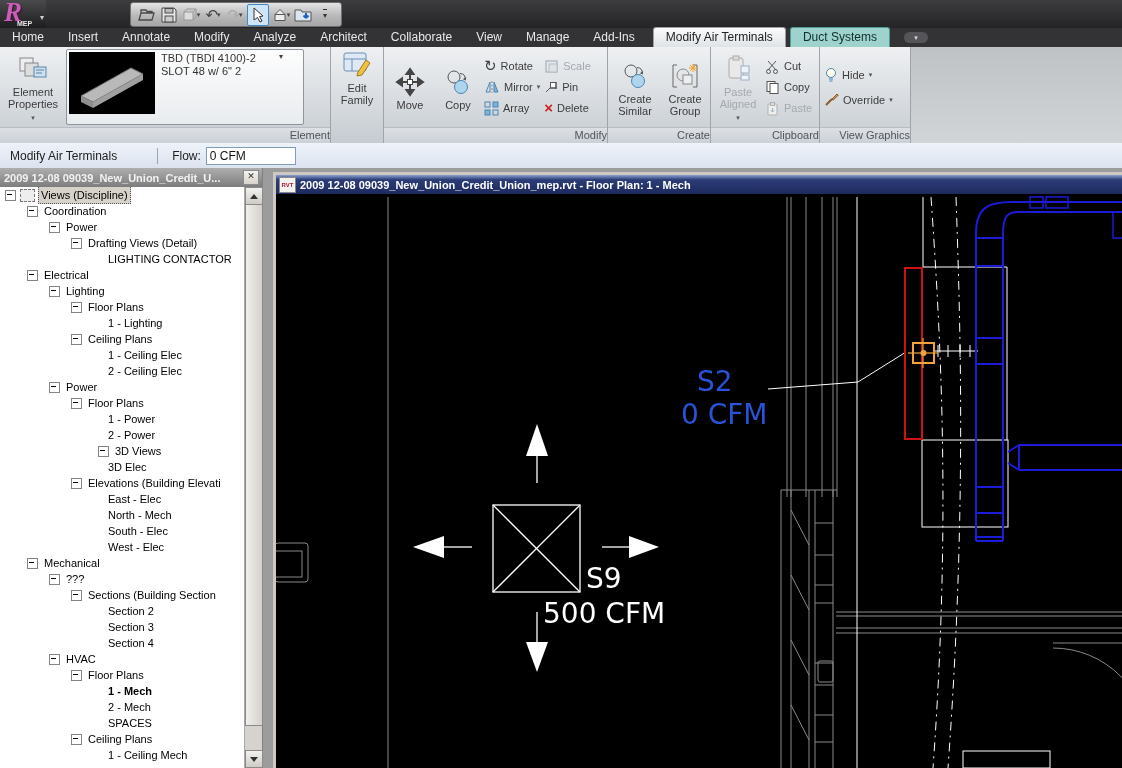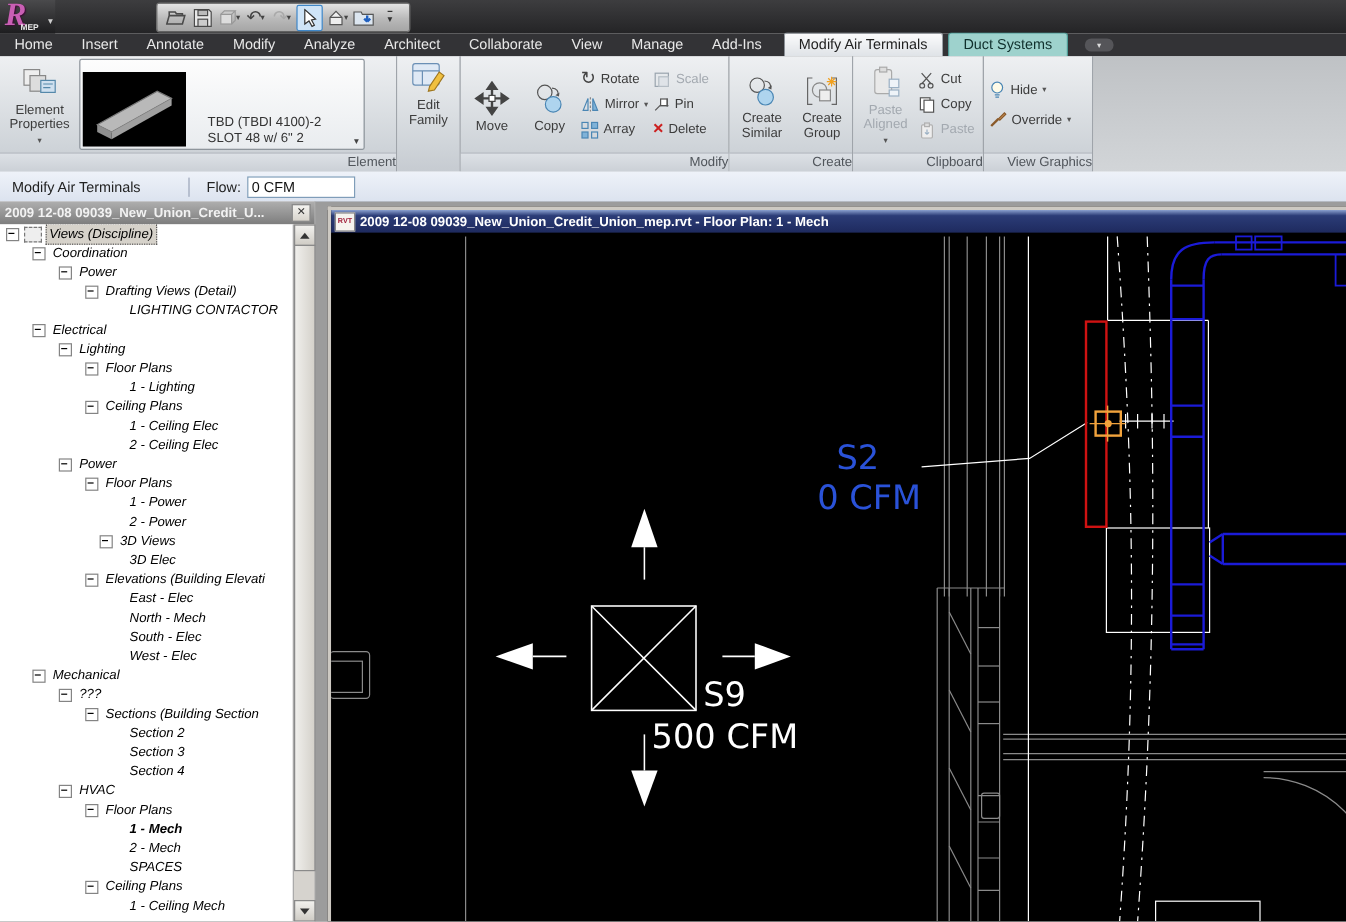--- a/index.html
+++ b/index.html
@@ -43,21 +43,21 @@
   .pcap{height:15px;line-height:15px;text-align:right;font-size:11px;color:#50555b;
         background:linear-gradient(#dde1e6,#cbd0d6);border-top:1px solid #b8bdc3;}
   .bigbtn{width:58px;display:flex;flex-direction:column;align-items:center;justify-content:flex-start;
           font-size:11px;color:#3c3c3c;text-align:center;line-height:12px;gap:2px;padding-top:3px;}
   .bigbtn.disabled{color:#a3a9b0;}
   .smallcol{display:flex;flex-direction:column;justify-content:center;gap:4px;}
   .smallbtn{display:flex;align-items:center;gap:4px;font-size:11px;color:#3c3c3c;height:17px;white-space:nowrap;}
   .smallbtn.disabled{color:#a3a9b0;}
   .ddarrow{font-size:7px;color:#555;}
   .typesel{width:232px;height:70px;background:linear-gradient(#fdfdfd,#e9ecef);border:1px solid #8e959c;
-           border-radius:2px;display:flex;align-items:flex-end;gap:18px;padding:2px;}
+           border-radius:2px;display:flex;align-items:flex-start;gap:6px;padding:2px;}
   .typesel .thumb{width:86px;height:62px;background:#000;flex:none;}
   .typesel .tlabel{font-size:11px;color:#333;line-height:13px;width:112px;}
   .typesel .tdd{font-size:8px;color:#444;margin-right:2px;}
   .xred{font-weight:bold;color:#cc2020;font-size:15px;line-height:12px;}
   .rotg{font-size:15px;color:#444;line-height:12px;}
   .ribbon-rest{flex:1;background:linear-gradient(#bfc2c5,#d2d5d8);}
 
   
   .optionsbar{position:absolute;left:0;top:143px;width:1122px;height:25px;
               background:linear-gradient(#eef2f9,#dce3ef);border-bottom:1px solid #93a0ba;
@@ -79,21 +79,21 @@
                overflow:hidden;}
   .bclose{width:14px;height:13px;margin-right:3px;background:linear-gradient(#f4f3f0,#d8d4cc);
           border:1px solid #8a8a8a;font-size:9px;line-height:11px;text-align:center;color:#333;flex:none;}
   .tree{position:absolute;left:0;top:19px;width:245px;height:581px;background:#fff;overflow:hidden;
         font-size:11px;color:#000;}
   .trow{height:16px;line-height:16px;white-space:nowrap;display:flex;align-items:center;}
   .texp{width:9px;height:9px;flex:none;border:1px solid #848484;background:#fff;position:relative;margin-right:4px;}
   .texp::after{content:"";position:absolute;left:1px;top:3px;width:5px;height:1px;background:#000;}
   .tspace{width:13px;flex:none;}
   .ticon{width:13px;height:11px;flex:none;border:1px dashed #777;margin-right:3px;background:#eee;}
-  .tlab{padding:0 2px;font-style:italic;}
+  .tlab{padding:0 2px;}
   .tlab.sel{background:#d6d2ca;border:1px dotted #555;}
   .tlab.bold{font-weight:bold;}
   
   .vsb{position:absolute;right:0;top:19px;width:17px;height:581px;background:#d6d3ce;border-left:1px solid #aaa;}
   .vbtn{position:absolute;left:0;width:16px;height:16px;background:linear-gradient(#f2f1ee,#cfccc5);
         border:1px solid #8a8a8a;display:flex;align-items:center;justify-content:center;}
   .tri-up{width:0;height:0;border-left:4px solid transparent;border-right:4px solid transparent;
           border-bottom:5px solid #333;}
   .tri-dn{width:0;height:0;border-left:4px solid transparent;border-right:4px solid transparent;
           border-top:5px solid #333;}
@@ -472,21 +472,21 @@
             <span class="tlab">Floor Plans</span>
           </div>
           <div class="trow" style="padding-left: 93px;">
             <span class="tspace"></span>
             <span class="tlab">1 - Power</span>
           </div>
           <div class="trow" style="padding-left: 93px;">
             <span class="tspace"></span>
             <span class="tlab">2 - Power</span>
           </div>
-          <div class="trow" style="padding-left: 71px; margin-left: 12px;">
+          <div class="trow" style="padding-left: 98px;">
             <span class="texp"></span>
             <span class="tlab">3D Views</span>
           </div>
           <div class="trow" style="padding-left: 93px;">
             <span class="tspace"></span>
             <span class="tlab">3D Elec</span>
           </div>
           <div class="trow" style="padding-left: 71px;">
             <span class="texp"></span>
             <span class="tlab">Elevations (Building Elevati</span>

